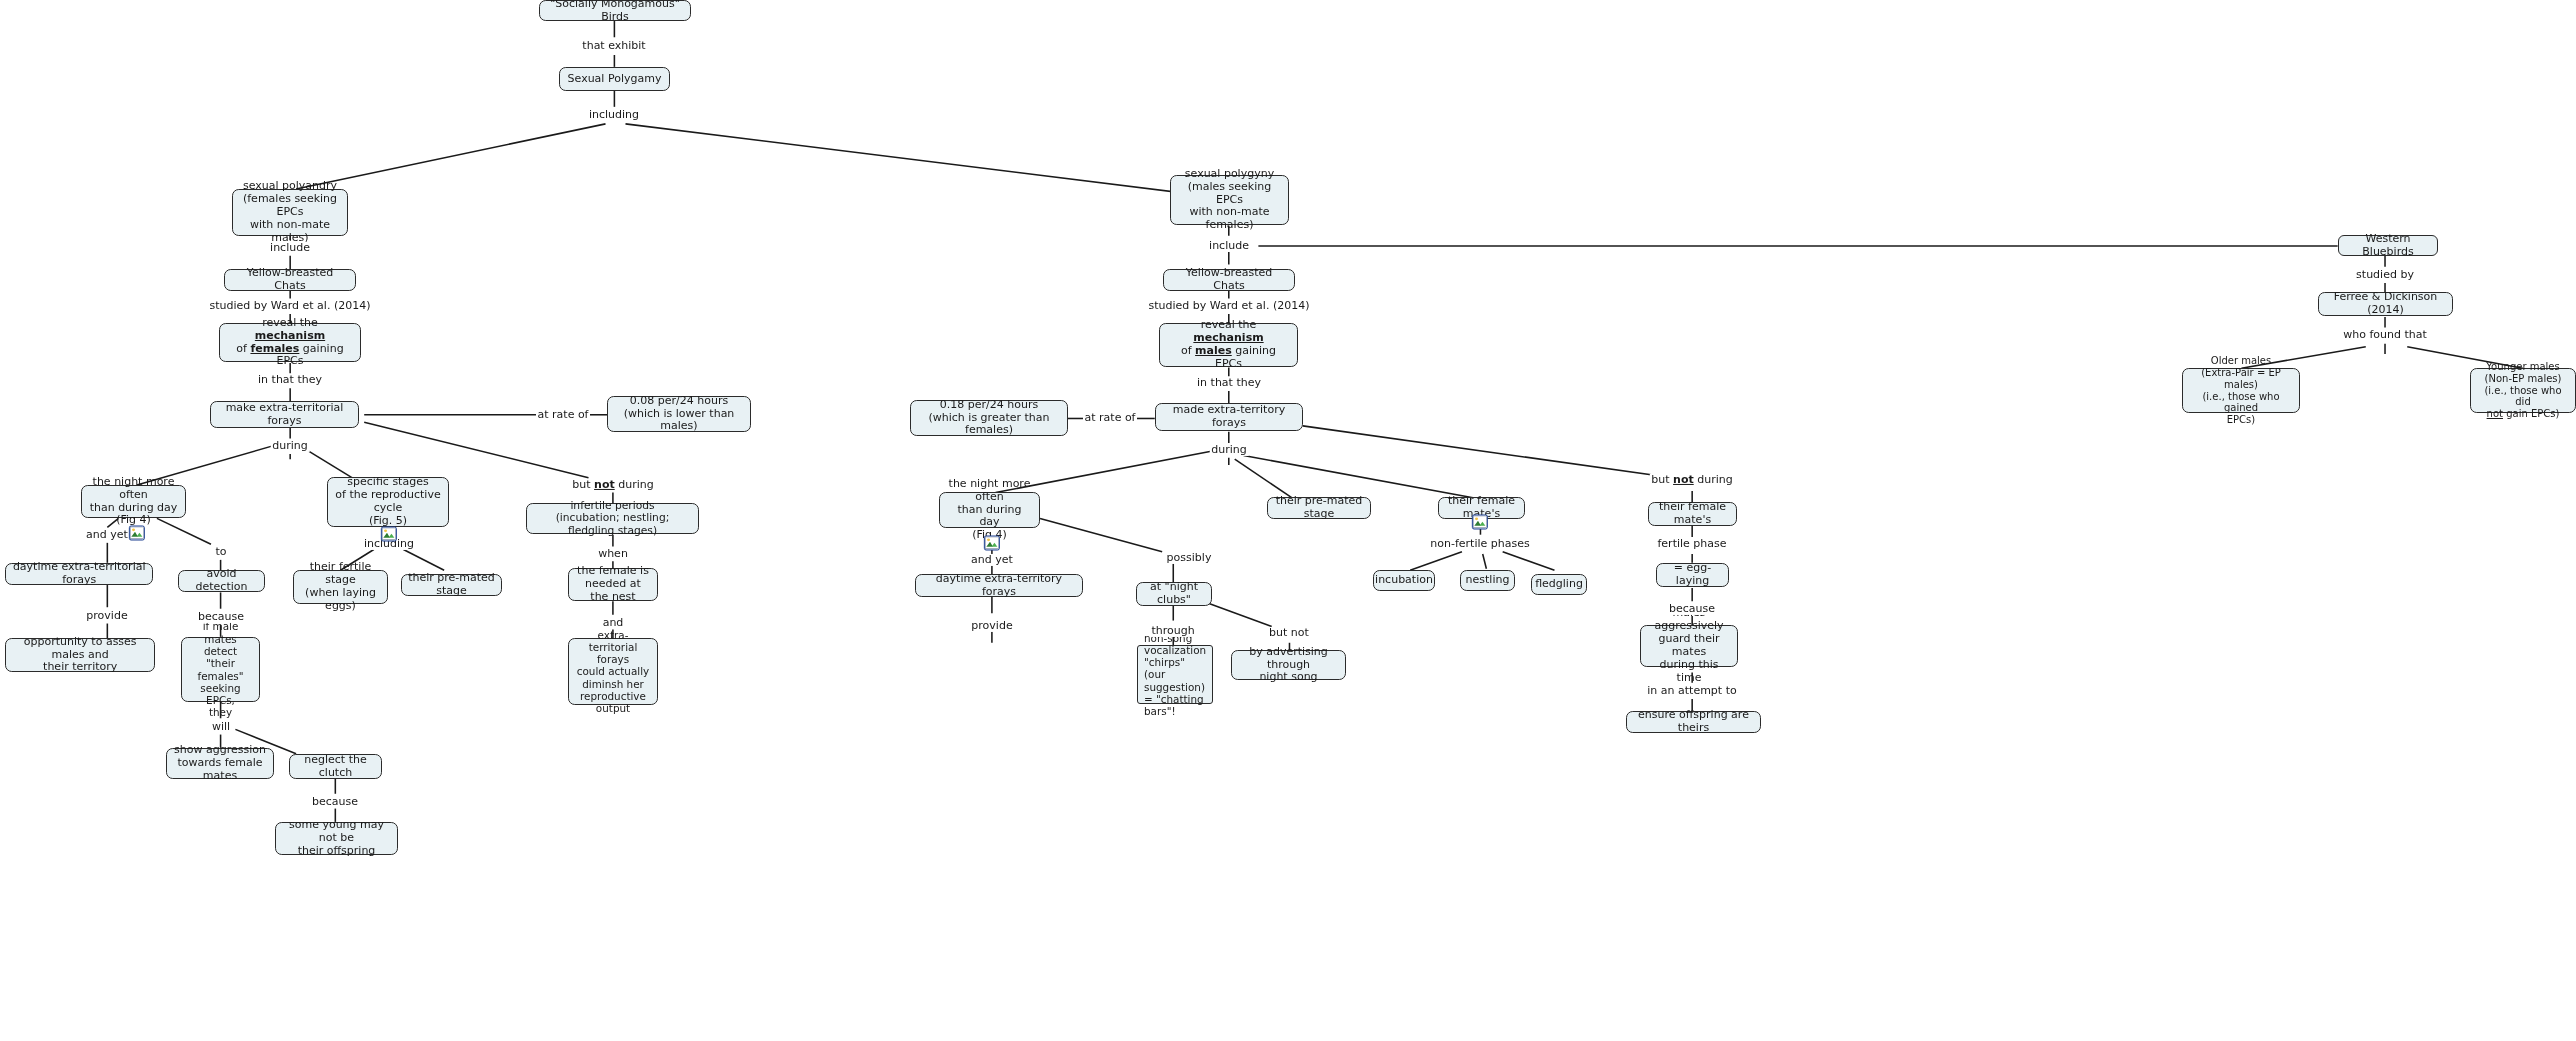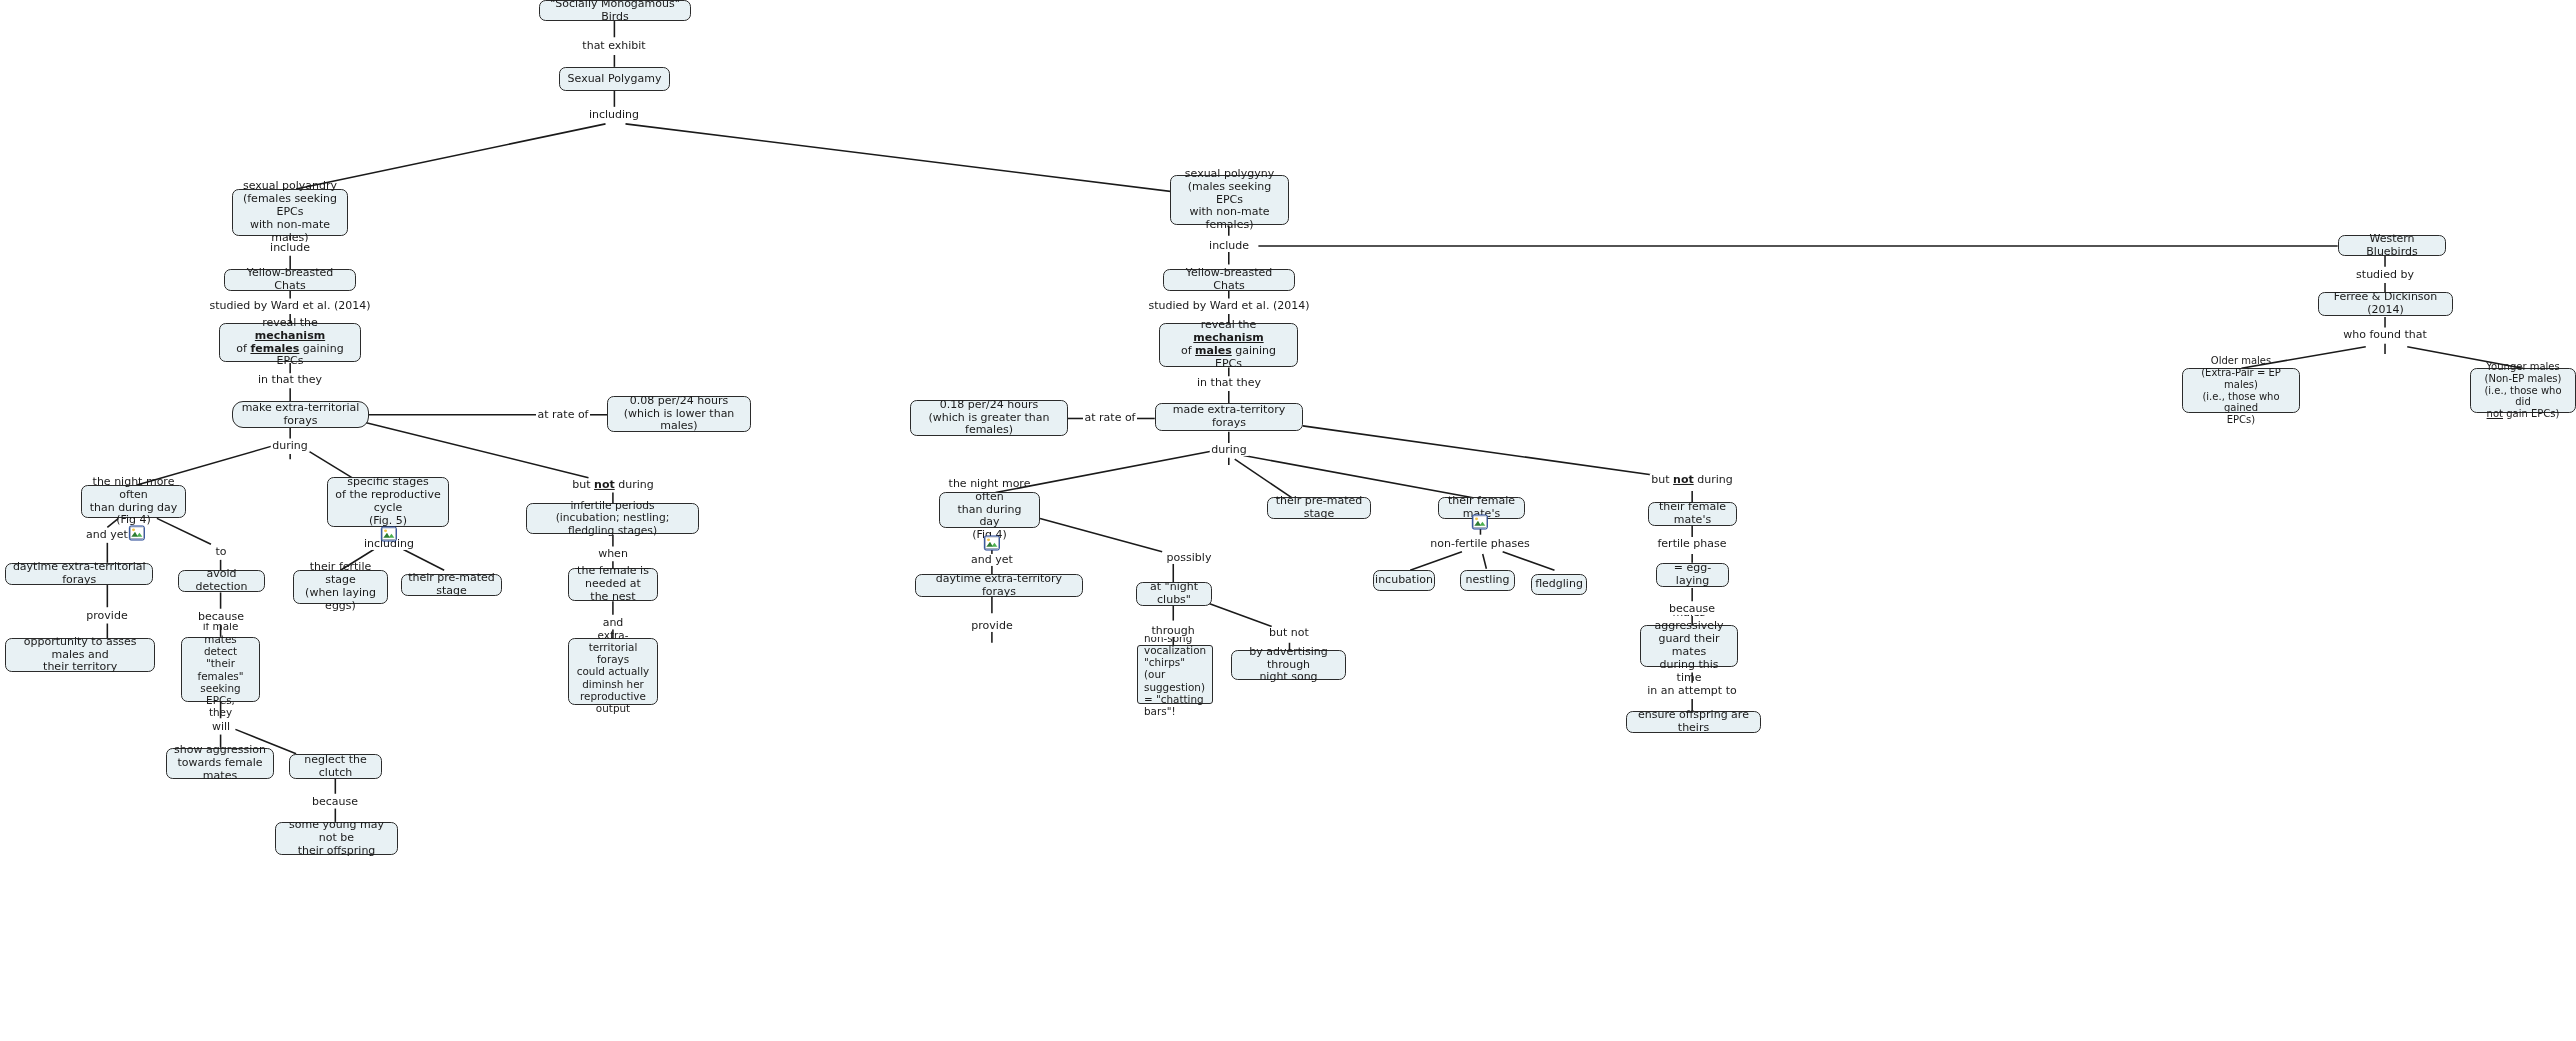--- a/index.html
+++ b/index.html
@@ -246,21 +246,21 @@
   <div class="node" style="left:224px; top:269px; width:132px; height:21.5px;">Yellow-breasted Chats</div>
 
   <div class="link-label" style="left:290px; top:306px;">studied by Ward et al. (2014)</div>
 
   <div class="node" style="left:219px; top:323px; width:142px; height:39px; border-width:1.9px;">
     <span>reveal the <span class="bu">mechanism</span><br>of <span class="bu">females</span> gaining EPCs</span>
   </div>
 
   <div class="link-label" style="left:290px; top:380px;">in that they</div>
 
-  <div class="node" style="left:232px; top:401px; width:137px; height:27px;border-radius:11px;">make extra-territorial forays</div>
+  <div class="node" style="left:210px; top:401px; width:149px; height:27px;">make extra-territorial forays</div>
 
   <div class="link-label" style="left:563px; top:415px;">at rate of</div>
 
   <div class="node" style="left:607px; top:396px; width:144px; height:36px;">0.08 per/24 hours
 (which is lower than males)</div>
 
   <div class="link-label" style="left:290px; top:446px;">during</div>
 
   <div class="node" style="left:81px; top:485px; width:105px; height:33px;">the night more often
 than during day
@@ -443,21 +443,21 @@
   <div class="link-label" style="left:1692px; top:609px;">because</div>
 
   <div class="node" style="left:1640px; top:625px; width:98px; height:42px;">males aggressively
 guard their mates
 during this time</div>
 
   <div class="link-label" style="left:1692px; top:691px;">in an attempt to</div>
 
   <div class="node" style="left:1626px; top:711px; width:135px; height:22px;">ensure offspring are theirs</div>
 
-  <div class="node" style="left:2338px; top:235px; width:108px; height:21px;">Western Bluebirds</div>
+  <div class="node" style="left:2338px; top:235px; width:100px; height:21px;border-radius:6px;">Western Bluebirds</div>
 
   <div class="link-label" style="left:2385px; top:275px;">studied by</div>
 
   <div class="node" style="left:2318px; top:292px; width:135px; height:24.4px;">Ferree &amp; Dickinson (2014)</div>
 
   <div class="link-label" style="left:2385px; top:335px;">who found that</div>
 
   <div class="node" style="left:2182px; top:368px; width:118px; height:45px; font-size:10px;">Older males
 (Extra-Pair = EP males)
 (i.e., those who gained

